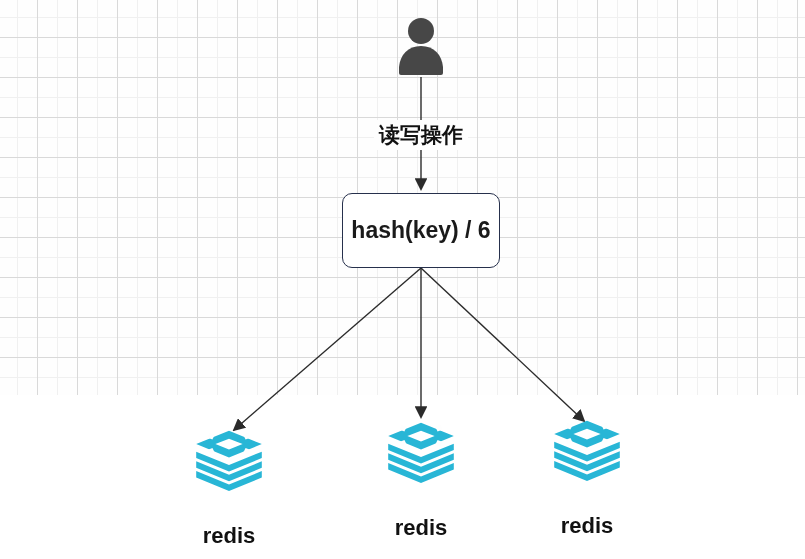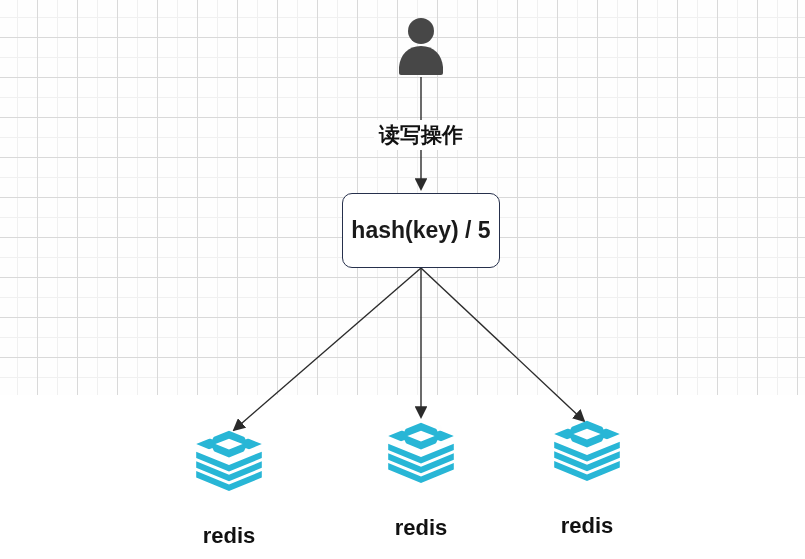--- a/index.html
+++ b/index.html
@@ -119,21 +119,21 @@
 
   <svg id="person-icon" class="node" viewBox="0 0 52 60">
     <g fill="#474747">
       <circle cx="26" cy="14" r="13"></circle>
       <path d="M26 29 C13 29 5 38 4 50 L4 56 Q4 58 6 58 L46 58 Q48 58 48 56 L48 50 C47 38 39 29 26 29 Z"></path>
     </g>
   </svg>
 
   <div id="flow-label" class="node">读写操作</div>
 
-  <div id="hash-box" class="node">hash(key) / 5</div>
+  <div id="hash-box" class="node">hash(key) / 6</div>
 
   <div id="redis-node-1" class="node redis-node">
     <svg class="redis-icon" viewBox="0 0 100 86" preserveAspectRatio="none">
       <g fill="#28b6d6">
         <path fill-rule="evenodd" d="M50 1 L91 19.5 L50 38 L9 19.5 Z M50 12 L67 19.5 L50 27 L33 19.5 Z"></path>
         <path d="M9 30 L50 48.5 L91 30 L91 39 L50 57.5 L9 39 Z"></path>
         <path d="M9 43.5 L50 62 L91 43.5 L91 52.5 L50 71 L9 52.5 Z"></path>
         <path d="M9 57 L50 75.5 L91 57 L91 66 L50 84.5 L9 66 Z"></path>
       </g>
       <g fill="#fefefe">

